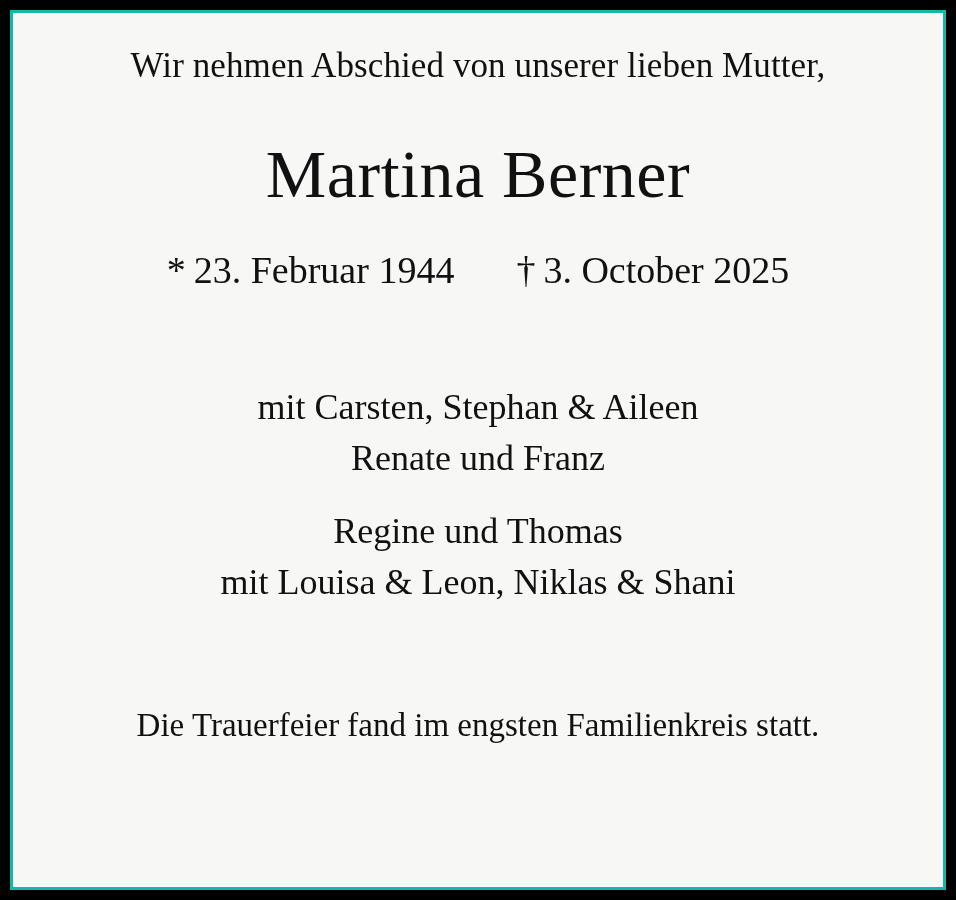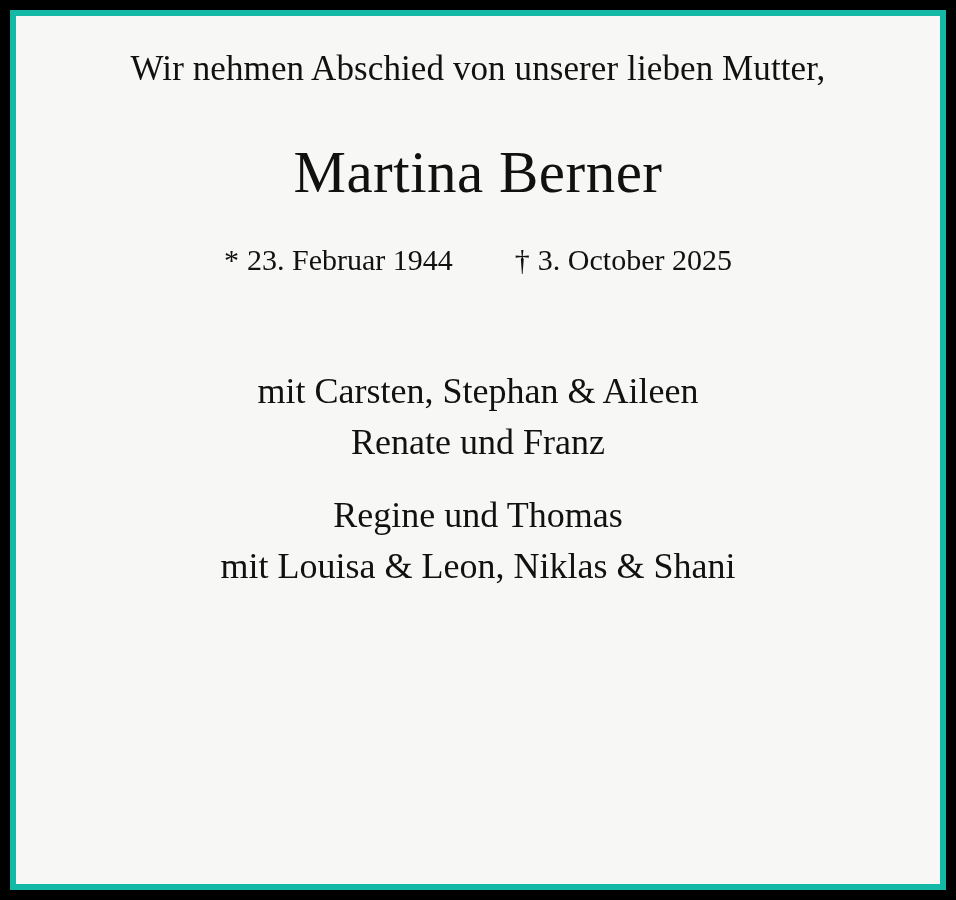--- a/index.html
+++ b/index.html
@@ -13,21 +13,21 @@
     overflow: hidden;
   }
   .notice-frame {
     position: absolute;
     left: 10px;
     top: 10px;
     width: 936px;
     height: 880px;
     background: #f7f7f5;
     box-sizing: border-box;
-    border: 6px solid #14b8a6;
+    border: 3px solid #14b8a6;
     display: flex;
     flex-direction: column;
     align-items: center;
   }
   .notice-inner {
     width: 100%;
     padding: 0 36px;
     box-sizing: border-box;
     text-align: center;
     color: #111111;
@@ -37,33 +37,33 @@
     margin-top: 28px;
     font-size: 35px;
     line-height: 1.42;
     letter-spacing: 0.1px;
   }
   .intro .line2 {
     display: block;
   }
   .name {
     margin-top: 48px;
-    font-size: 59px;
+    font-size: 68px;
     line-height: 1.05;
     font-weight: 400;
     letter-spacing: 0.5px;
   }
   .maiden {
     margin-top: 26px;
     font-size: 32px;
     line-height: 1.2;
   }
   .dates {
     margin-top: 38px;
-    font-size: 30px;
+    font-size: 38px;
     line-height: 1.2;
     display: flex;
     justify-content: center;
     align-items: flex-start;
     gap: 62px;
   }
   .dates .date-item {
     white-space: nowrap;
   }
   .dates .sym {
@@ -115,15 +115,16 @@
       <span class="family-group group-1">
         <span class="group-line">mit Carsten, Stephan &amp; Aileen</span>
         <span class="group-line">Renate und Franz</span>
       </span>
       <span class="family-group group-2">
         <span class="group-line">Regine und Thomas</span>
         <span class="group-line">mit Louisa &amp; Leon, Niklas &amp; Shani</span>
       </span>
     </div>
 
+    <div class="footer">Die Trauerfeier fand im engsten Familienkreis statt.</div>
 
   </div>
 </div>
 
 </body></html>

